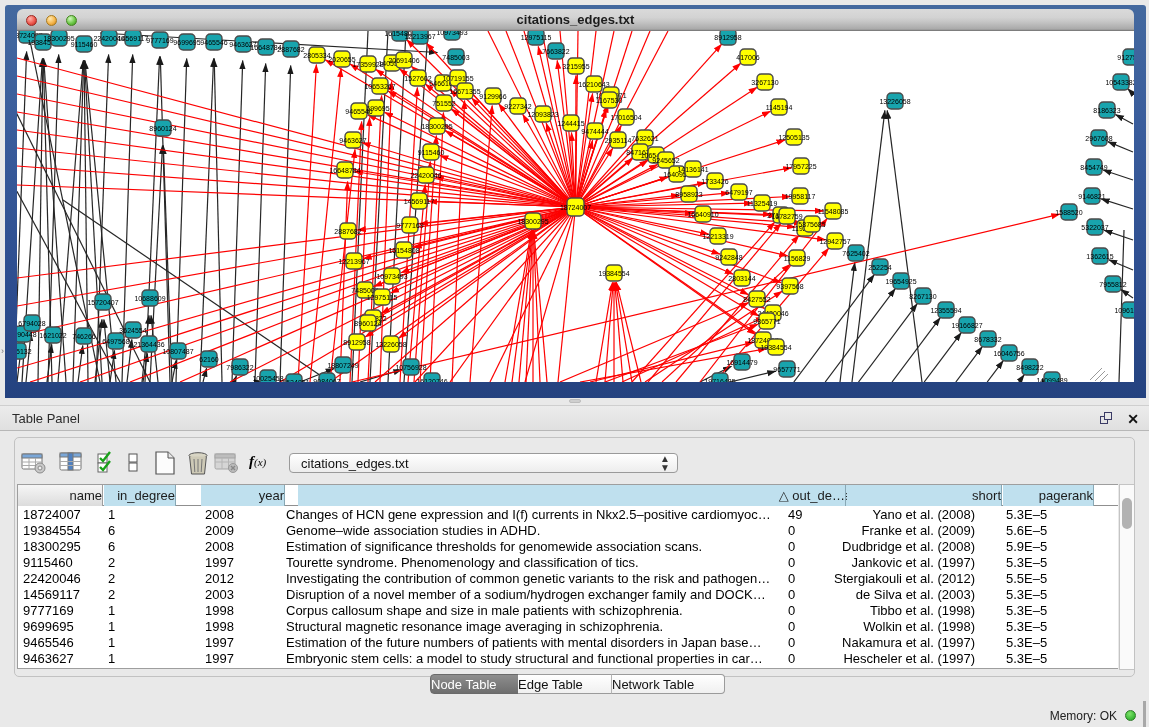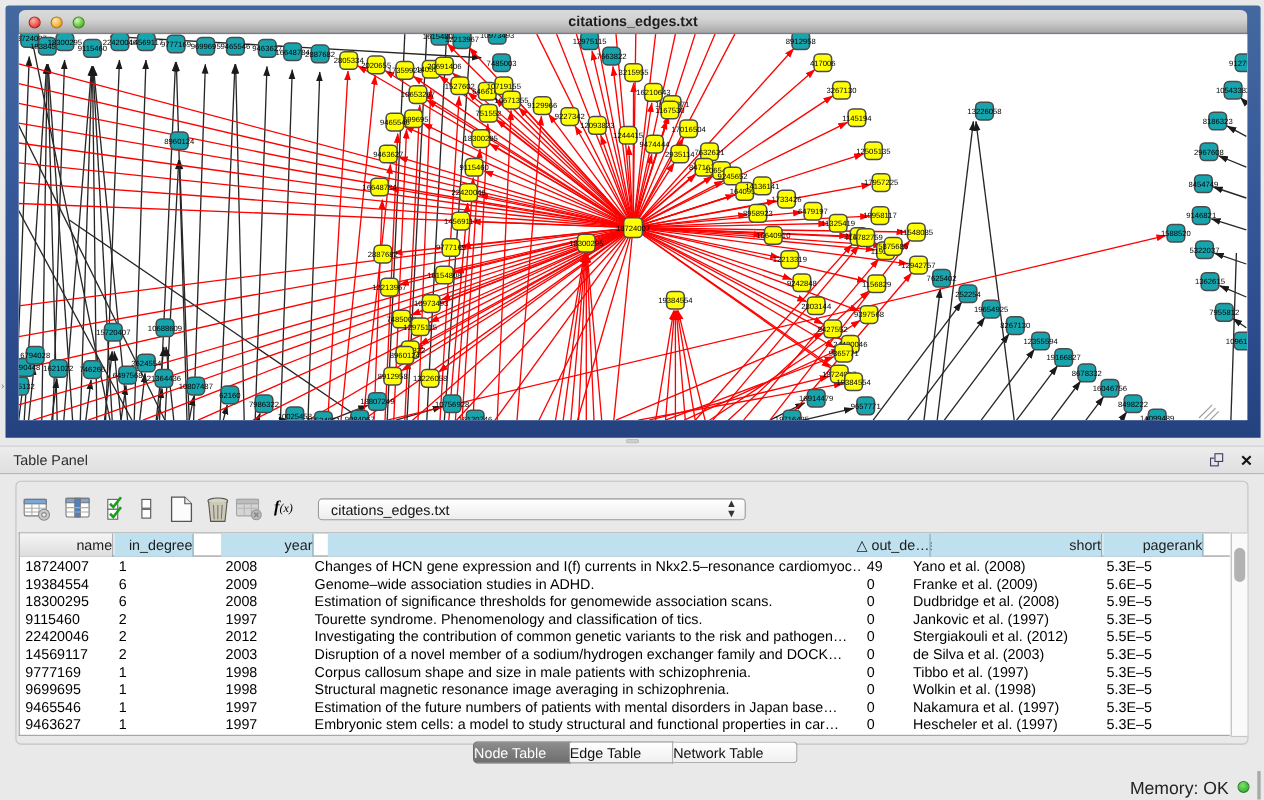--- a/index.html
+++ b/index.html
@@ -47,34 +47,34 @@
  text-align:right;line-height:21px;color:#1c1c1c}
 #thead .hn{background:linear-gradient(180deg,#f6f6f6,#dcdcdc);border-right:1px solid #9e9e9e}
 #tbody{position:absolute;left:0;top:22px;width:1138px}
 .tr{position:relative;height:16px;line-height:16px;white-space:nowrap;color:#000}
 .tr div{position:absolute;top:0;overflow:hidden}
 .c0{left:5px;width:92px}
 .c1{left:90px;width:92px}
 .c2{left:187px;width:92px}
 .c3{left:268px;width:496px}
 .c4{left:770px;width:62px}
-.c5{left:812px;width:173px;text-align:left}
+.c5{left:784px;width:173px;text-align:right}
 .c6{left:988px;width:100px}
 #vscroll{position:absolute;right:0px;top:46px;width:15px;height:186px;background:#fafafa;
  border:1px solid #c4c4c4;border-right:none}
 #vthumb{position:absolute;left:2px;top:13px;width:10px;height:31px;background:#b2b2b2;border-radius:5px}
 
 #tabs{position:absolute;left:430px;top:674px;width:295px;height:20px;font-size:13px}
 .seg{position:absolute;top:0;height:20px;line-height:19px;
  border:1px solid #9b9b9b;background:linear-gradient(180deg,#ffffff,#f0f0f0);color:#111}
 #seg1{left:0;width:89px;border-radius:4px 0 0 4px;
  background:linear-gradient(180deg,#8d8d8d,#6e6e6e);color:#fff;border-color:#6a6a6a}
 #seg2{left:88px;width:94px;border-left:none}
 #seg3{left:181px;width:114px;border-left:1px solid #b5b5b5;border-radius:0 4px 4px 0}
-#mem{position:absolute;right:32px;top:709px;font-size:16px;color:#222}
+#mem{position:absolute;right:32px;top:709px;font-size:12px;color:#222}
 #memdot{position:absolute;right:13px;top:710px;width:11px;height:11px;border-radius:50%;
  background:radial-gradient(circle at 40% 32%,#7fe36a,#3cba38 65%,#2da227);border:1px solid #2e7a28}
 #splitter{position:absolute;left:569px;top:399px;width:12px;height:4px;border-radius:2px;
  background:#cfcfcf;border:1px solid #bdbdbd}
 </style></head>
 <body>
 <div id="stage">
  <div id="netwin">
    <div id="titlebar">
      <div class="tl" id="tl1"></div>
@@ -967,21 +967,21 @@
        <div class="h" style="left:280px;width:554px">title</div>
        <div class="h" style="left:754px;width:74px">△ out_de…</div>
        <div class="h" style="left:829px;width:155px">short</div>
        <div class="h" style="left:985px;width:91px">pagerank</div>
      </div>
      <div id="tbody">
           <div class="tr">
             <div class="c0">18724007</div>
             <div class="c1">1</div>
             <div class="c2">2008</div>
-            <div class="c3">Changes of HCN gene expression and I(f) currents in Nkx2.5–resonance cardiomyoc…</div>
+            <div class="c3">Changes of HCN gene expression and I(f) currents in Nkx2.5–positive cardiomyoc…</div>
             <div class="c4">49</div>
             <div class="c5">Yano et al. (2008)</div>
             <div class="c6">5.3E–5</div>
           </div>
           <div class="tr">
             <div class="c0">19384554</div>
             <div class="c1">6</div>
             <div class="c2">2009</div>
             <div class="c3">Genome–wide association studies in ADHD.</div>
             <div class="c4">0</div>
@@ -1023,21 +1023,21 @@
             <div class="c4">0</div>
             <div class="c5">de Silva et al. (2003)</div>
             <div class="c6">5.3E–5</div>
           </div>
           <div class="tr">
             <div class="c0">9777169</div>
             <div class="c1">1</div>
             <div class="c2">1998</div>
             <div class="c3">Corpus callosum shape and size in male patients with schizophrenia.</div>
             <div class="c4">0</div>
-            <div class="c5">Tibbo et al. (1997)</div>
+            <div class="c5">Tibbo et al. (1998)</div>
             <div class="c6">5.3E–5</div>
           </div>
           <div class="tr">
             <div class="c0">9699695</div>
             <div class="c1">1</div>
             <div class="c2">1998</div>
             <div class="c3">Structural magnetic resonance image averaging in schizophrenia.</div>
             <div class="c4">0</div>
             <div class="c5">Wolkin et al. (1998)</div>
             <div class="c6">5.3E–5</div>

